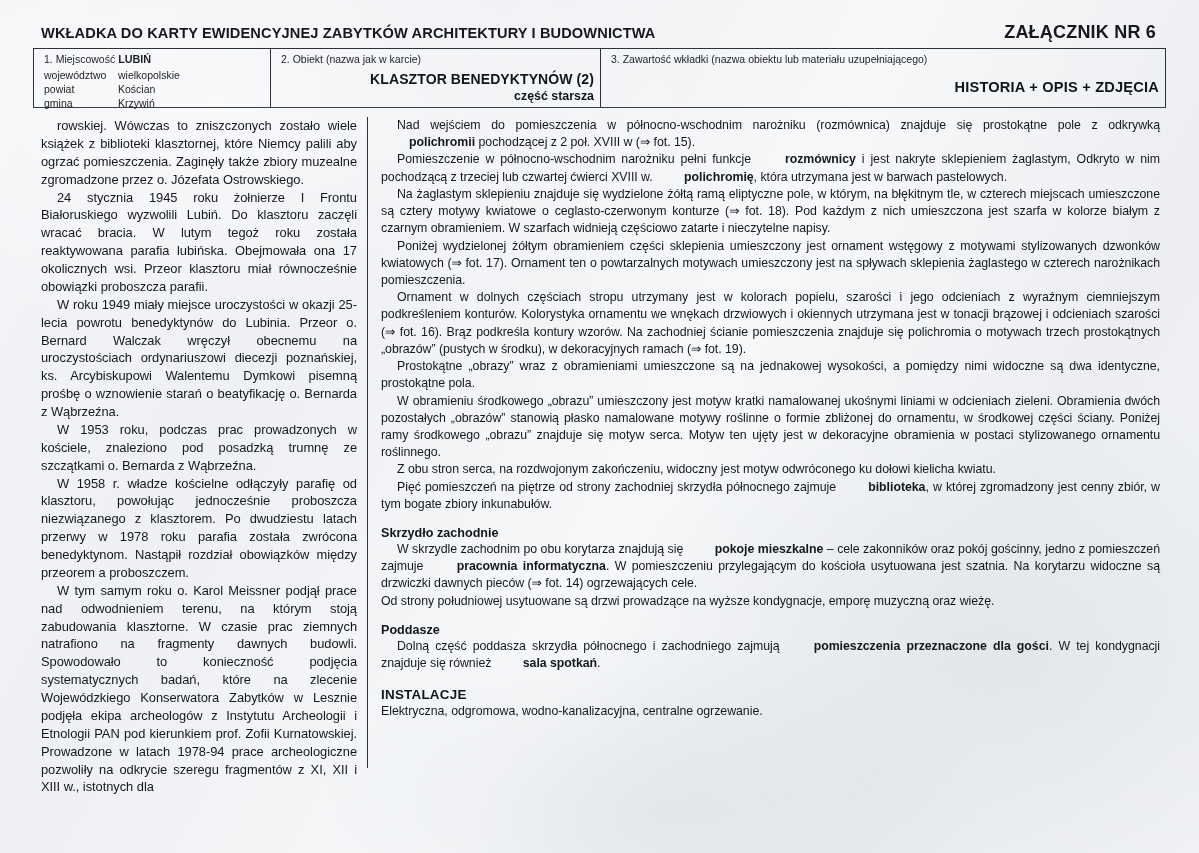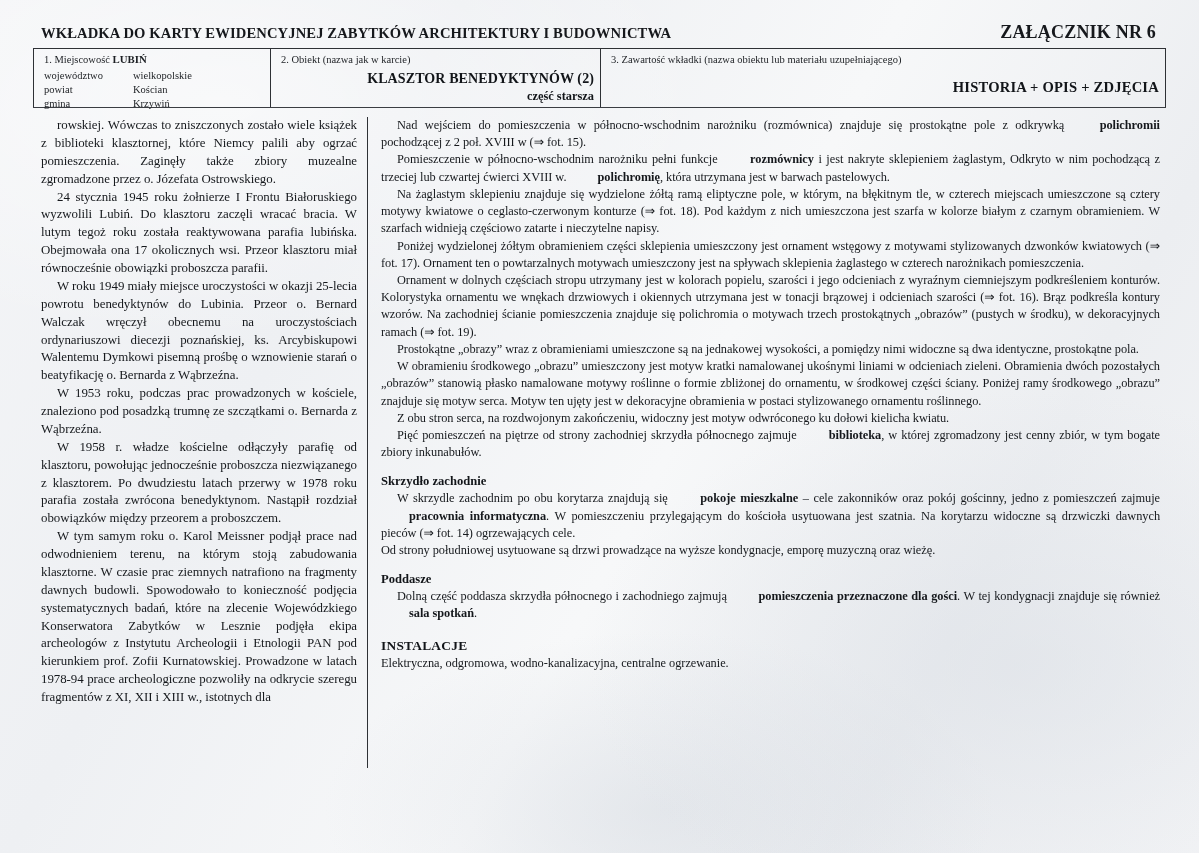--- a/index.html
+++ b/index.html
@@ -33,21 +33,20 @@
     z-index: 0;
   }
 
   .sheet {
     position: absolute;
     left: 33px;
     top: 22px;
     width: 1133px;
     height: 808px;
     z-index: 2;
-    font-family: Liberation Serif, serif;
   }
 
   
   .top-row {
     display: flex;
     align-items: baseline;
     justify-content: space-between;
     padding: 0 4px 5px 8px;
   }
   .doc-title {
@@ -98,21 +97,21 @@
     white-space: nowrap;
   }
   .cell-caption b { font-weight: bold; font-size: 10.8px; }
 
   .admin-grid {
     margin-top: 3px;
     font-size: 10.5px;
     line-height: 1.32;
     color: #1c1f23;
   }
-  .admin-grid .row { display: flex; gap: 15px; }
+  .admin-grid .row { display: flex; }
   .admin-grid .k { width: 74px; flex: none; }
   .admin-grid .v { }
 
   .cell-big {
     text-align: right;
     font-weight: bold;
     color: #121519;
   }
   .obj-name { font-size: 14px; margin-top: 5px; letter-spacing: 0.1px; }
   .obj-sub  { font-size: 12.4px; margin-top: 2px; }

